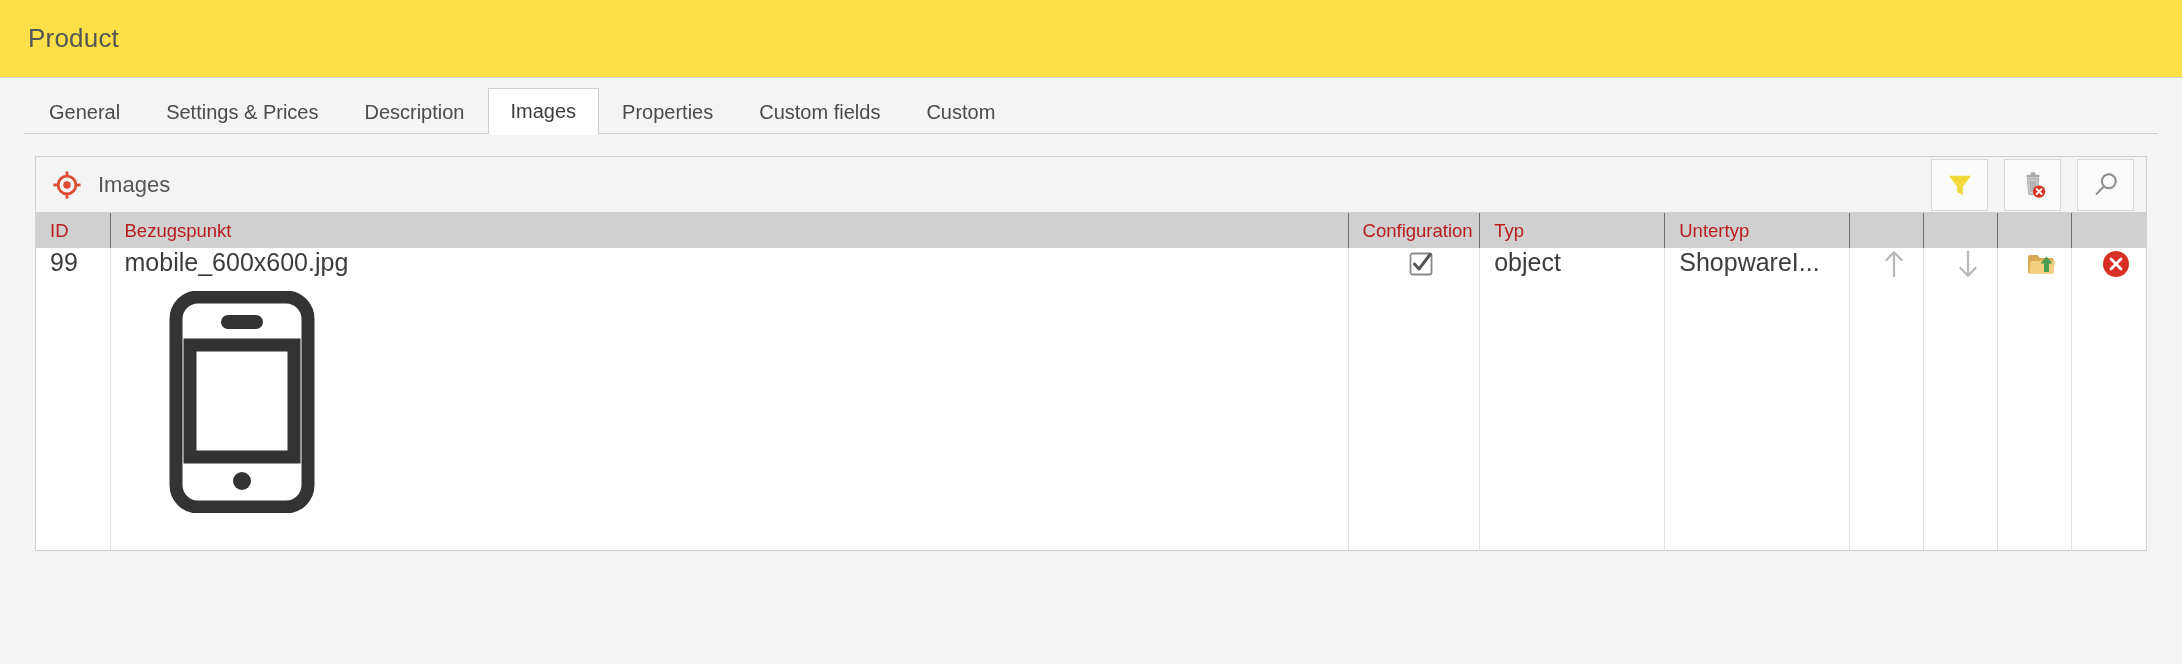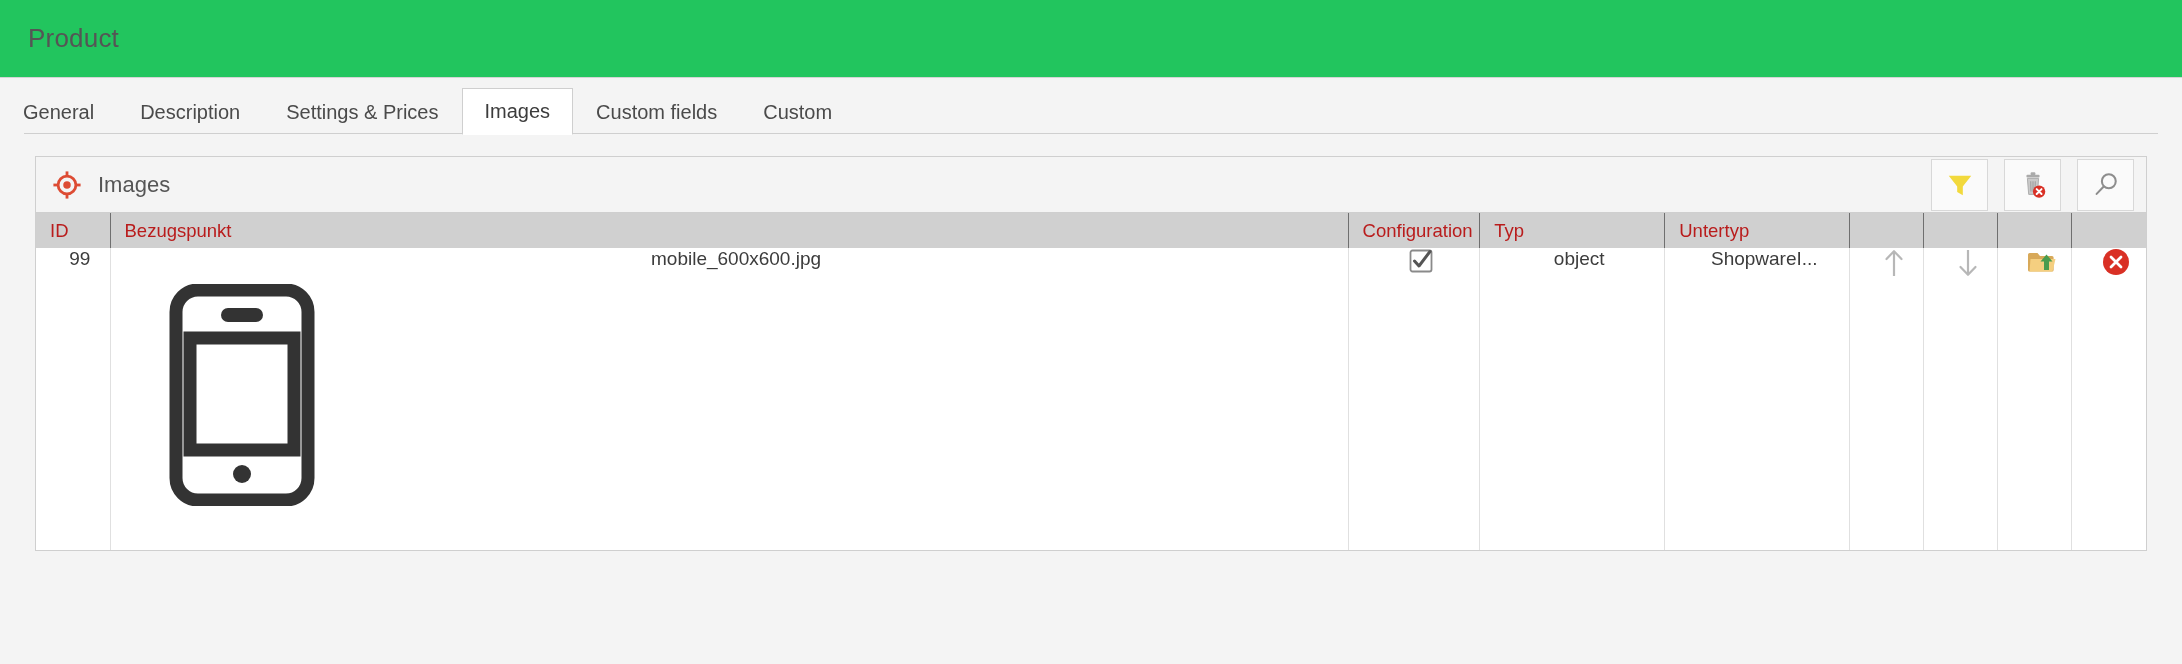--- a/index.html
+++ b/index.html
@@ -17,35 +17,36 @@
   }
 
   
   .page-header {
     height: 78px;
     box-sizing: border-box;
     padding-left: 28px;
     display: flex;
     align-items: center;
     border-bottom: 1px solid #d4d4d4;
-    background: #22c55e;
+    background: #fde047;
   }
   .page-title {
     font-size: 26px;
     color: #555555;
     font-weight: 400;
     letter-spacing: 0.2px;
   }
 
   
   .tabbar {
     position: relative;
     height: 56px;
     background: #f4f4f4;
     box-sizing: border-box;
+    padding-left: 26px;
     display: flex;
     align-items: flex-end;
   }
   .tabbar::after {
     content: "";
     position: absolute;
     left: 24px;
     right: 24px;
     bottom: 0;
     height: 1px;
@@ -144,22 +145,21 @@
     overflow: hidden;
   }
   table.grid th.last { border-right: none; }
   table.grid td {
     border-right: 1px solid #e0e0e0;
     padding: 0 0 0 14px;
     vertical-align: top;
     box-sizing: border-box;
     background: #ffffff;
     color: #3c3c3c;
-    font-size: 19px;
-    text-align: center;
+    font-size: 25px;
   }
   table.grid td.last { border-right: none; }
   td.cell-pad-top { padding-top: 11px; }
   td.centered {
     text-align: center;
     padding-left: 0;
     padding-top: 10px;
   }
   .row-body { height: 302px; }
   .thumb-wrap {
@@ -172,23 +172,24 @@
 </style>
 </head>
 <body>
 
 <div class="page-header">
   <div class="page-title">Product</div>
 </div>
 
 <div class="tabbar">
   <div class="tab">General</div>
+  <div class="tab">Settings &amp; Prices</div>
   <div class="tab">Description</div>
-  <div class="tab">Settings &amp; Prices</div>
   <div class="tab active">Images</div>
+  <div class="tab">Properties</div>
   <div class="tab">Custom fields</div>
   <div class="tab">Custom</div>
 </div>
 
 <div class="panel-wrap">
   <div class="panel">
 
     <div class="panel-head">
       <span class="panel-head-icon">
         <svg width="30" height="30" viewBox="0 0 32 32" class="icon-img">

